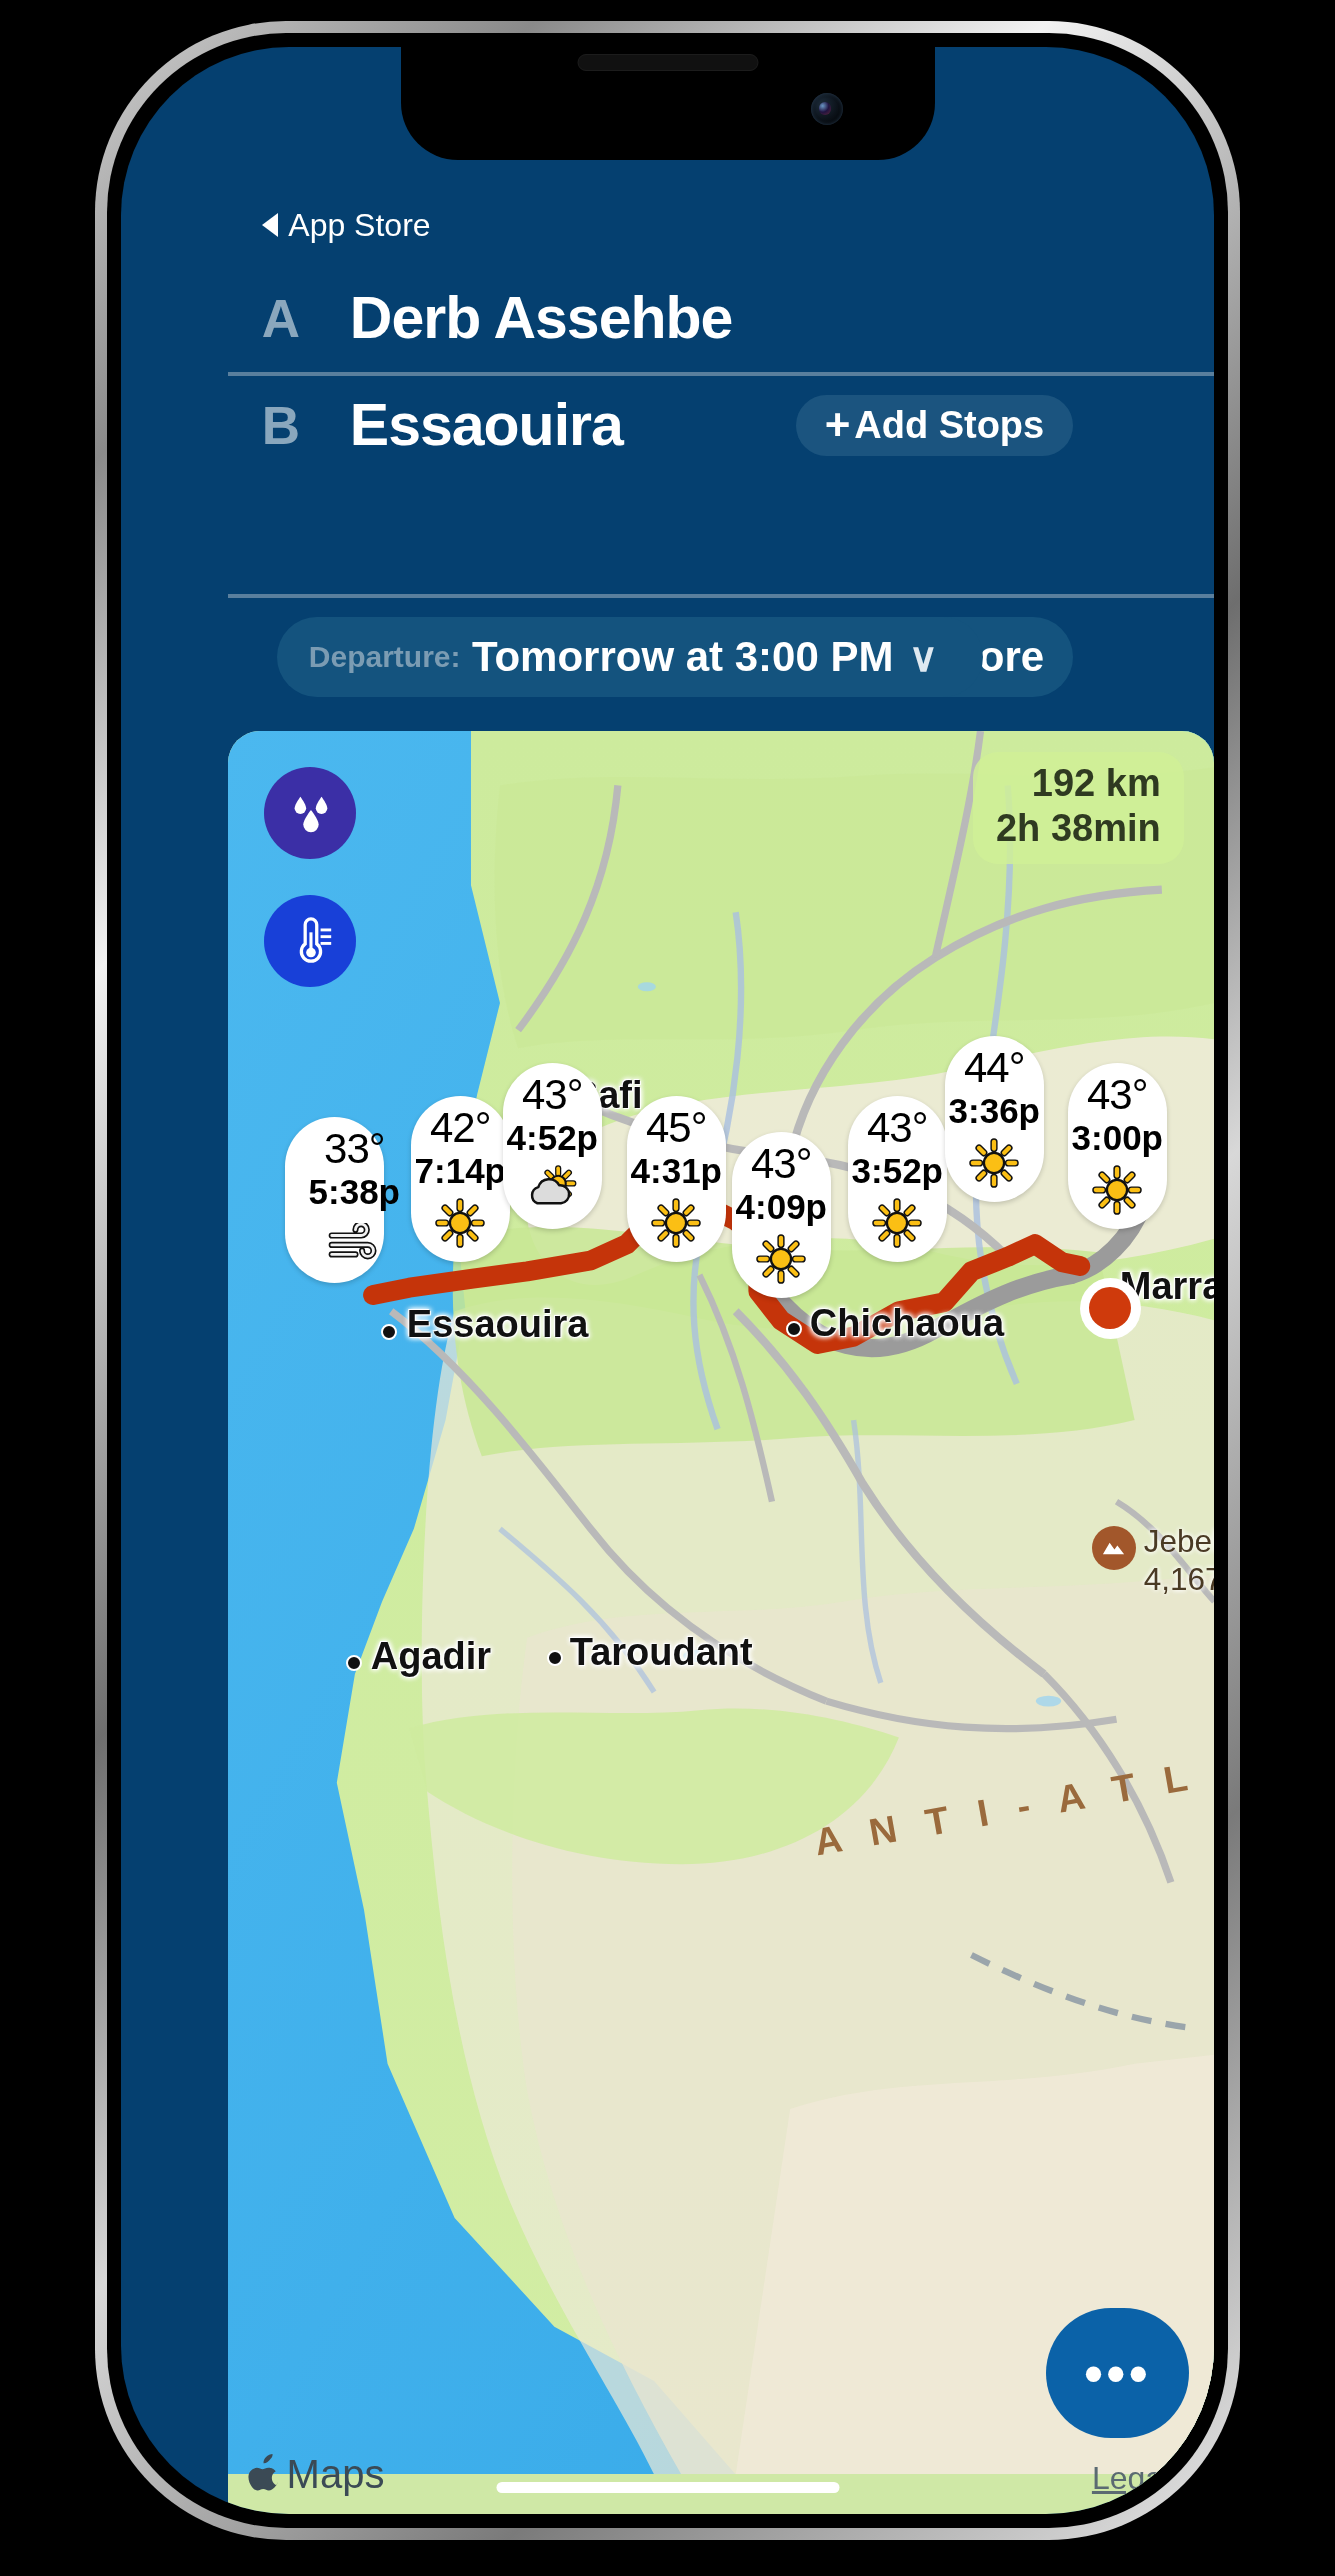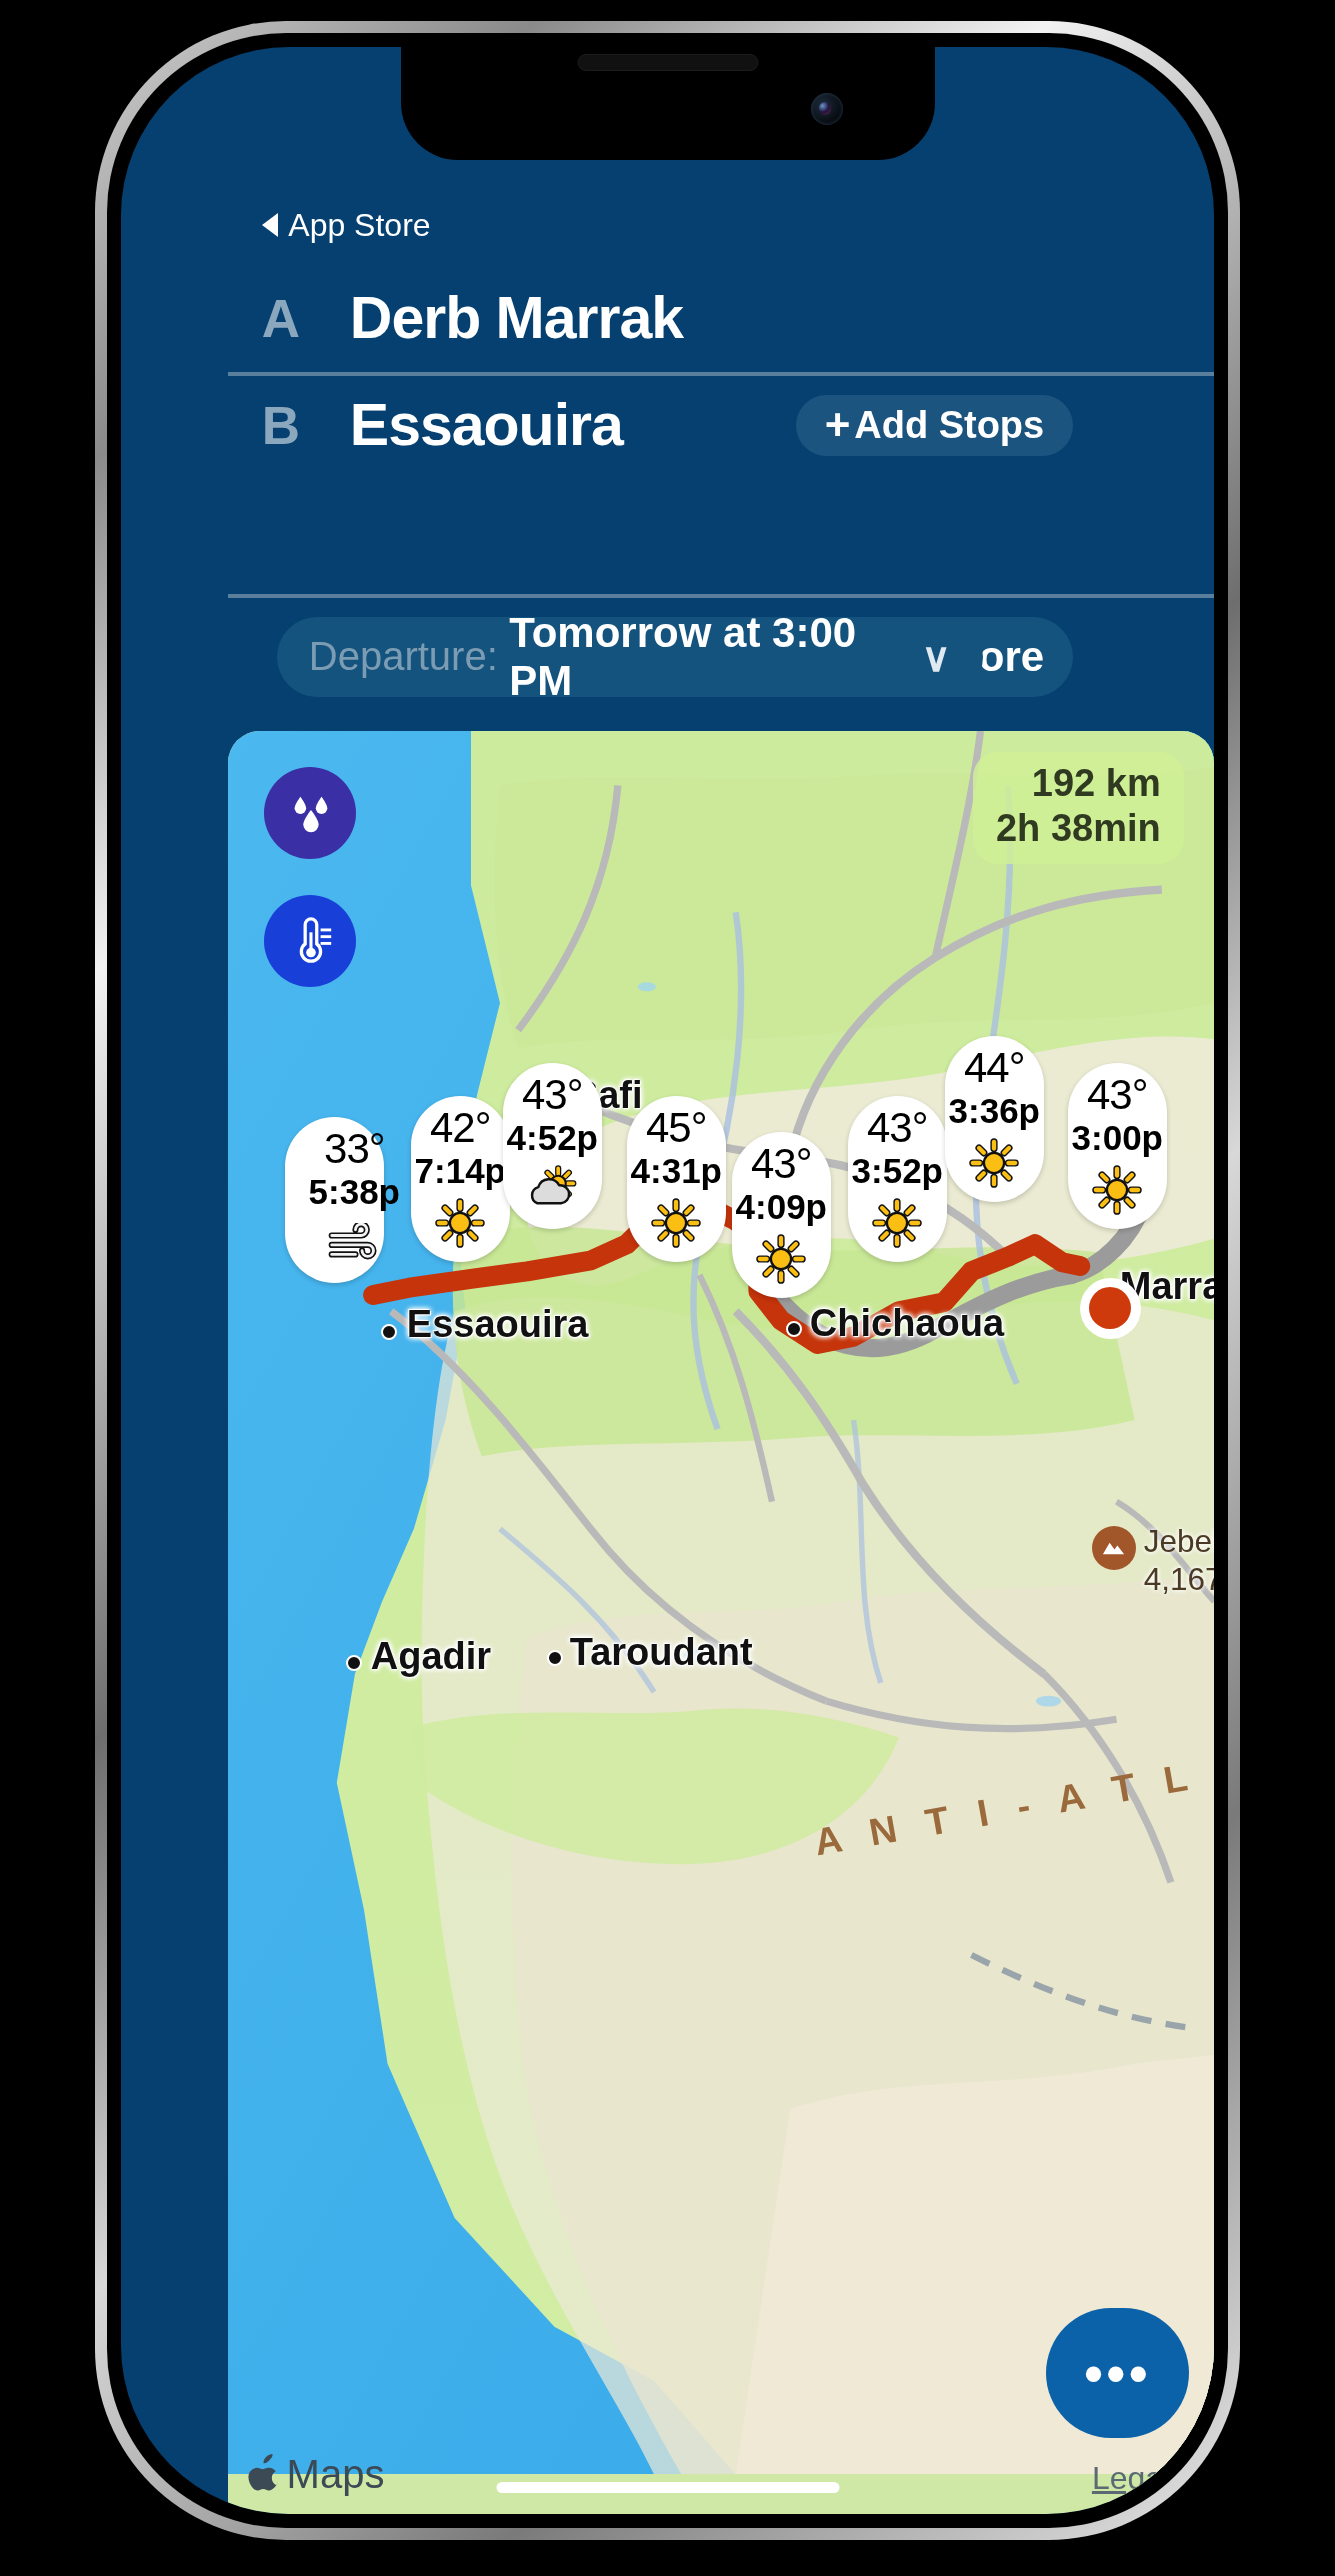--- a/index.html
+++ b/index.html
@@ -78,21 +78,21 @@
   #add-stops{ position:absolute; right:141px; top:348px; z-index:58;
     background:#1b547f; color:#fff; border-radius:38px; height:61px; padding:0 29px;
     display:flex; align-items:center; font-size:38px; font-weight:700; white-space:nowrap; }
   #add-plus{ font-size:44px; font-weight:700; margin-right:3.8px; }
   #route-divider2{ position:absolute; left:107px; right:0; top:547px; height:3.8px; background:#5a7f9d; z-index:55;}
 
   
   #departure-bar{ position:absolute; left:0; top:551px; width:100%; height:134px; z-index:55;}
   #departure-pill{ position:absolute; left:156px; top:19px; height:80px; width:706px;
     border-radius:40px; background:#14537e; display:flex; align-items:center; padding:0 32px; gap:0;}
-  #dep-label{ color:#7b9cb3; font-size:40px; font-weight:400;}
+  #dep-label{ color:#7b9cb3; font-size:30px; font-weight:700;}
   #dep-value{ color:#fff; font-size:42px; font-weight:700; margin-left:11.4px;}
   #dep-chevron{ margin-left:15.3px; color:#dfe9f1; font-size:40px; font-weight:700;}
   #more-btn{ position:absolute; right:141px; top:570px; height:80px; border-radius:40px;
     background:#14537e; display:flex; align-items:center; padding:0 29px; gap:13.4px;}
   #more-label{ color:#fff; font-size:42px; font-weight:700; }
 
   
   #map{ position:absolute; left:107px; top:684px; right:0; bottom:0; overflow:hidden;
     border-top-left-radius:32px; border-top-right-radius:32px; background:#cfe8a6;}
   #map-canvas{ position:absolute; inset:0; }
@@ -504,21 +504,21 @@
               <path d="M33 33 C32 36 30.6 39 28.4 41 C26.6 42.7 24.4 44.6 21.6 44.6 C18.9 44.6 18 43 15 43 C11.8 43 10.8 44.6 8.3 44.7 C5.6 44.8 3.3 42.6 1.5 40.5 C-2 36 -4.6 27.8 -0.9 22.2 C0.9 19.5 4 17.7 7.4 17.6 C10.1 17.6 12.6 19.4 14.2 19.4 C15.8 19.4 18.9 17.2 22.1 17.6 C23.5 17.7 27.4 18.2 29.9 21.8 C29.7 21.9 25.2 24.6 25.3 30 C25.3 36.4 31 38.5 31 38.5 Z" fill="#3b4a55" transform="translate(6,0) scale(0.88)"></path>
             </svg>
             <span>Maps</span>
           </div>
           <div id="legal-link">Legal</div>
         </div>
 
         <div id="route-header">
           <div class="route-row">
             <div class="route-letter">A</div>
-            <div class="route-name">Derb Marrak</div>
+            <div class="route-name">Derb Assehbe</div>
           </div>
           <div id="route-divider"></div>
           <div class="route-row">
             <div class="route-letter">B</div>
             <div class="route-name">Essaouira</div>
           </div>
         </div>
         <div id="route-divider2"></div>
 
         <div id="add-stops">

